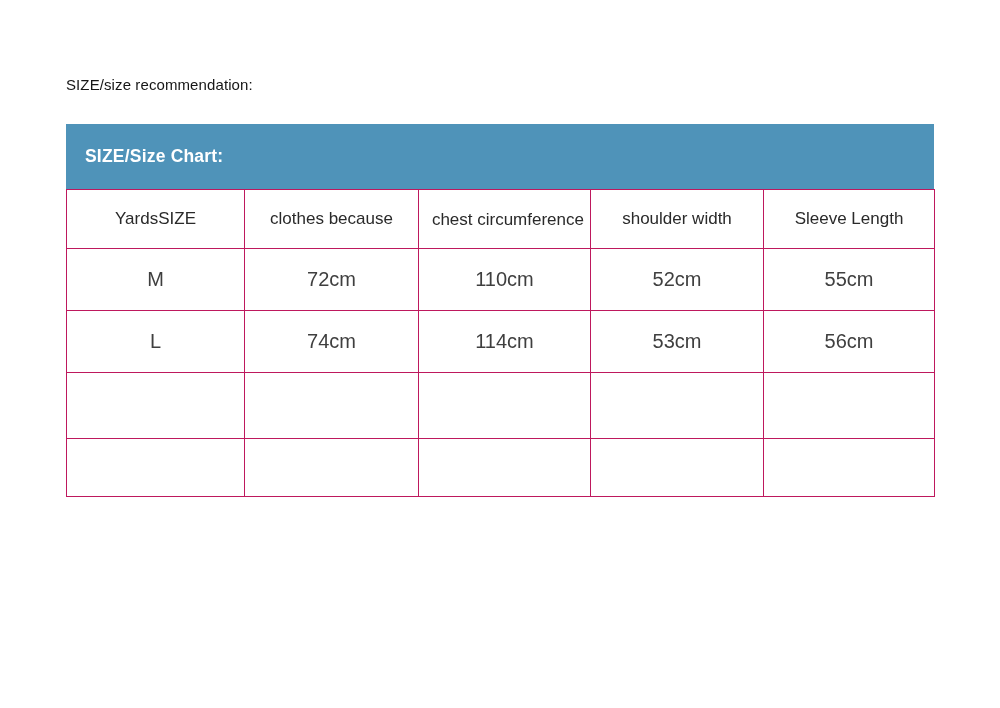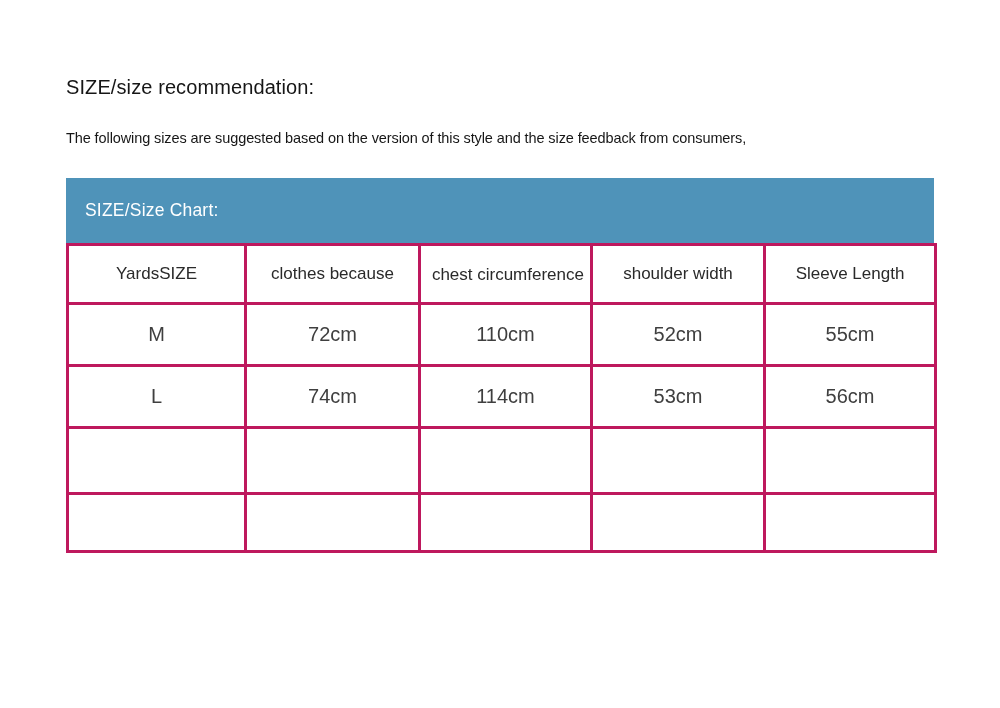--- a/index.html
+++ b/index.html
@@ -12,21 +12,21 @@
     overflow: hidden;
   }
   .content {
     position: absolute;
     left: 66px;
     top: 0;
     width: 868px;
   }
   .rec-heading {
     margin-top: 76px;
-    font-size: 20px;
+    font-size: 15px;
     font-weight: 400;
     color: #161616;
     letter-spacing: 0.1px;
   }
   .rec-paragraph {
     margin-top: 31px;
     font-size: 14.5px;
     line-height: 17px;
     color: #161616;
     letter-spacing: -0.1px;
@@ -35,30 +35,30 @@
     margin-top: 31px;
     height: 65px;
     background: #4f93b9;
     display: flex;
     align-items: center;
     padding-left: 19px;
   }
   .banner-title {
     color: #ffffff;
     font-size: 17.5px;
-    font-weight: 400;
+    font-weight: 700;
     letter-spacing: 0.2px;
   }
   table.size-table {
     border-collapse: collapse;
     width: 868px;
     table-layout: fixed;
   }
   .size-table th, .size-table td {
-    border: 3px solid #be185d;
+    border: 1px solid #be185d;
     text-align: center;
     vertical-align: middle;
     background: #ffffff;
     overflow: hidden;
   }
   .size-table th {
     font-weight: 400;
     font-size: 17px;
     color: #2a2a2a;
     height: 59px;
@@ -83,21 +83,20 @@
   col.c5 { width: 171px; }
 </style>
 </head>
 <body>
 
 <div class="content">
 
   <div class="rec-heading">SIZE/size recommendation:</div>
 
   <div class="rec-paragraph">
-    <div>The following sizes are suggested based on the version of this style and the size feedback from consumers,</div>
   </div>
 
   <div class="banner">
     <span class="banner-title">SIZE/Size Chart:</span>
   </div>
 
   <table class="size-table">
     <colgroup>
       <col class="c1">
         <col class="c2">

